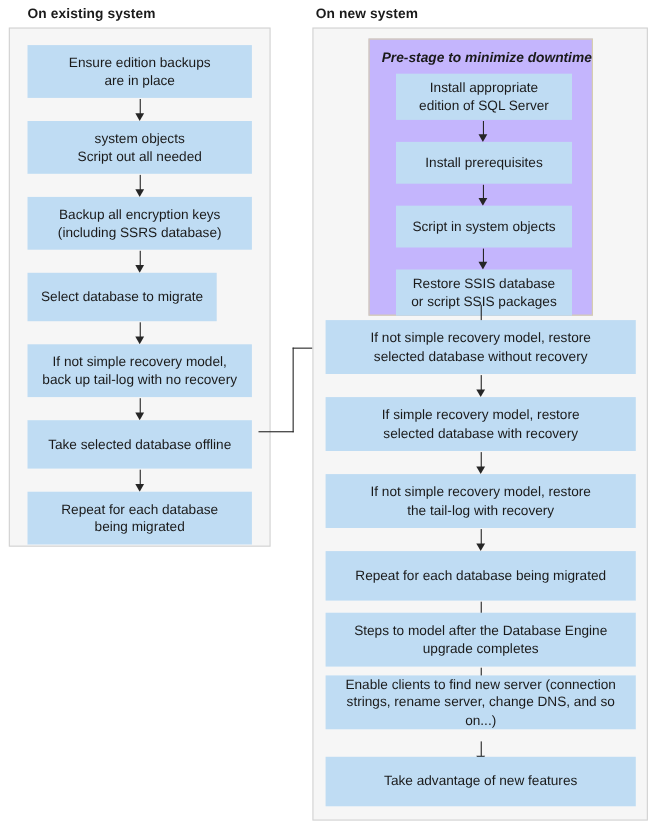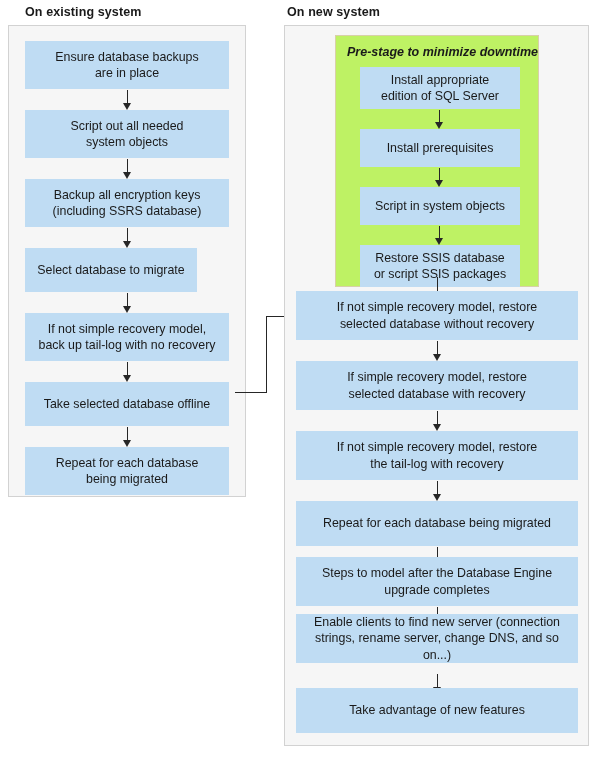--- a/index.html
+++ b/index.html
@@ -45,21 +45,21 @@
   #panel-left  { left: 8px;   top: 25px; width: 238px; height: 472px; }
   #panel-right { left: 284px; top: 25px; width: 305px; height: 721px; }
 
   
   #prestage-group {
     position: absolute;
     left: 50px;
     top: 9px;
     width: 204px;
     height: 252px;
-    background: #bef264;
+    background: #c4b5fd;
     border: 1px solid #d8d0a8;
     box-sizing: border-box;
   }
   #prestage-label {
     position: absolute;
     left: 11px;
     top: 9px;
     font-size: 12.5px;
     font-weight: bold;
     font-style: italic;
@@ -125,33 +125,33 @@
 <div id="canvas">
 
   <div class="col-title" id="title-left">On existing system</div>
 
   <div class="col-title" id="title-right">On new system</div>
 
   <div class="panel" id="panel-left">
 
     <div class="node" style="left:16px; top:15px; width:204px; height:48px;">
       <span>
-        <span>Ensure database backups</span>
+        <span>Ensure edition backups</span>
         <span>are in place</span>
       </span>
     </div>
     <div class="arrow-v" style="left:114px; top:64px; height:20px;">
       <div class="shaft" style="height:14px;"></div>
         <div class="head" style="top:13px;"></div>
     </div>
 
     <div class="node" style="left:16px; top:84px; width:204px; height:48px;">
       <span>
+        <span>system objects</span>
         <span>Script out all needed</span>
-        <span>system objects</span>
       </span>
     </div>
     <div class="arrow-v" style="left:114px; top:133px; height:20px;">
       <div class="shaft" style="height:14px;"></div>
         <div class="head" style="top:13px;"></div>
     </div>
 
     <div class="node" style="left:16px; top:153px; width:204px; height:48px;">
       <span>
         <span>Backup all encryption keys</span>

